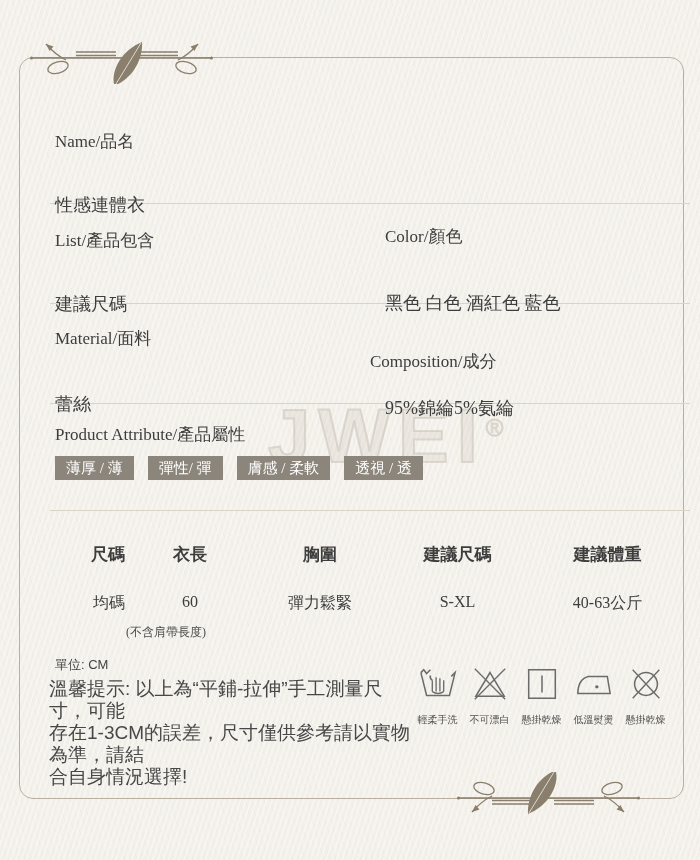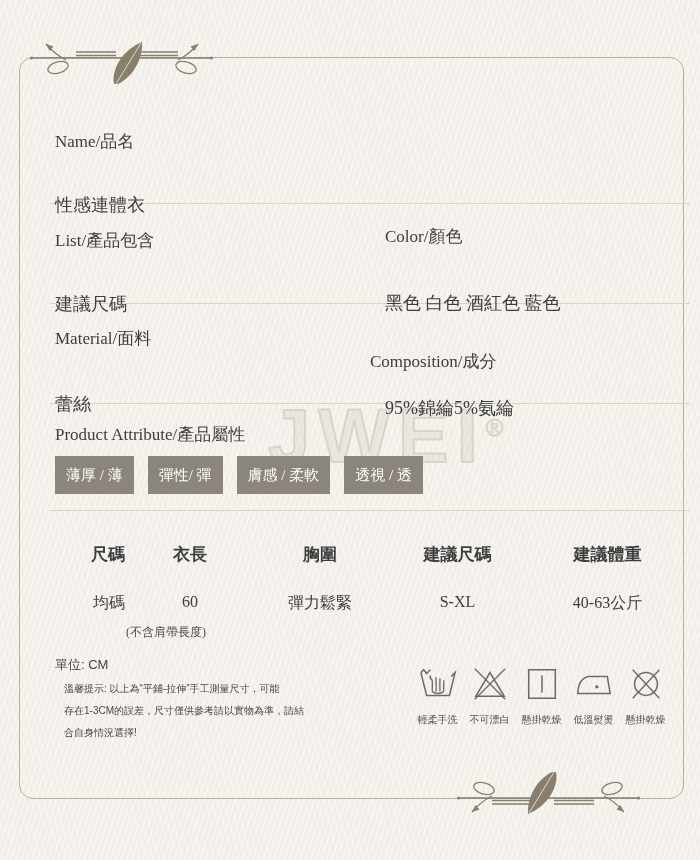--- a/index.html
+++ b/index.html
@@ -35,40 +35,40 @@
     letter-spacing:0;-webkit-text-stroke:1px rgba(198,191,180,.55);
   }
   .lbl,.val{position:absolute;z-index:2;white-space:nowrap;}
   .lbl{font-size:17px;}
   .val{font-size:18px;margin-top:31px;}
   .val.small{font-size:18px;}
   .divider{position:absolute;left:50px;width:640px;border-top:1px solid #d9d3c8;z-index:1;}
   .tags{position:absolute;left:55px;top:456px;display:flex;gap:14px;z-index:2;}
   .tag{
     background:#8b857b;color:#ffffff;font-size:15px;
-    height:24px;line-height:24px;padding:7px 11px;white-space:nowrap;
+    height:24px;line-height:24px;padding:0 11px;white-space:nowrap;
   }
   .trow{
     position:absolute;left:55px;width:630px;z-index:2;
     display:grid;grid-template-columns:70px 130px 130px 145px 155px;
   }
   .trow div{text-align:center;white-space:nowrap;}
   .trow div:first-child{text-align:right;}
   .thead{top:543px;font-size:17px;font-weight:700;}
   .tvals{top:593px;font-size:16px;}
   .tnote{top:624px;font-size:12px;color:#4a4a4a;}
   .tnote .note-cell{transform:translateX(-24px);}
   .unit{
     position:absolute;left:55px;top:656px;font-size:13px;color:#424242;z-index:2;
     font-family:"Liberation Sans","DejaVu Sans",sans-serif;
   }
   .tip{
-    position:absolute;left:64px;top:678px;width:370px;z-index:2;
-    font-family:"Liberation Sans","DejaVu Sans",sans-serif;
-    font-size:10px;line-height:22px;color:#474747;
+    position:absolute;left:49px;top:678px;width:370px;z-index:2;
+    font-family:"Liberation Sans","DejaVu Sans",sans-serif;
+    font-size:19px;line-height:22px;color:#474747;
   }
   .care{position:absolute;left:414px;top:666px;display:flex;gap:5px;z-index:2;}
   .care-item{width:47px;display:flex;flex-direction:column;align-items:center;}
   .care-item svg{width:38px;height:36px;}
   .care-label{
     margin-top:11px;font-size:10px;color:#4f4f4f;white-space:nowrap;
     font-family:"Liberation Sans","DejaVu Sans",sans-serif;
   }
 </style>
 </head>

